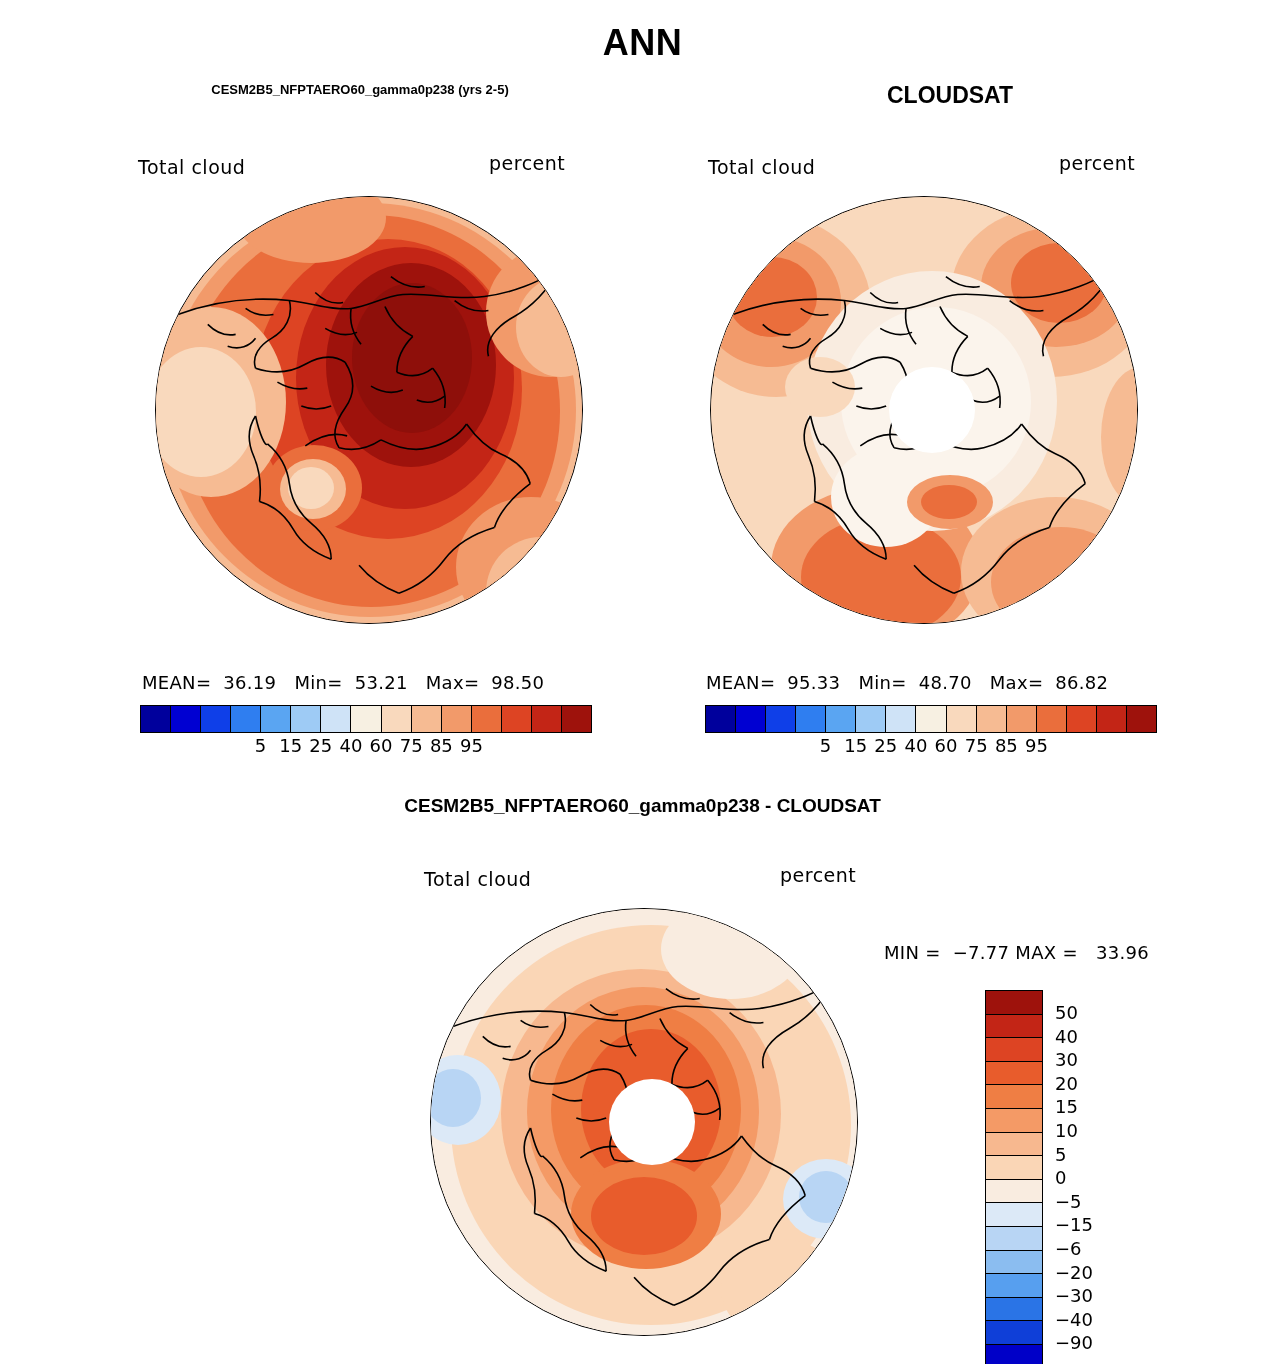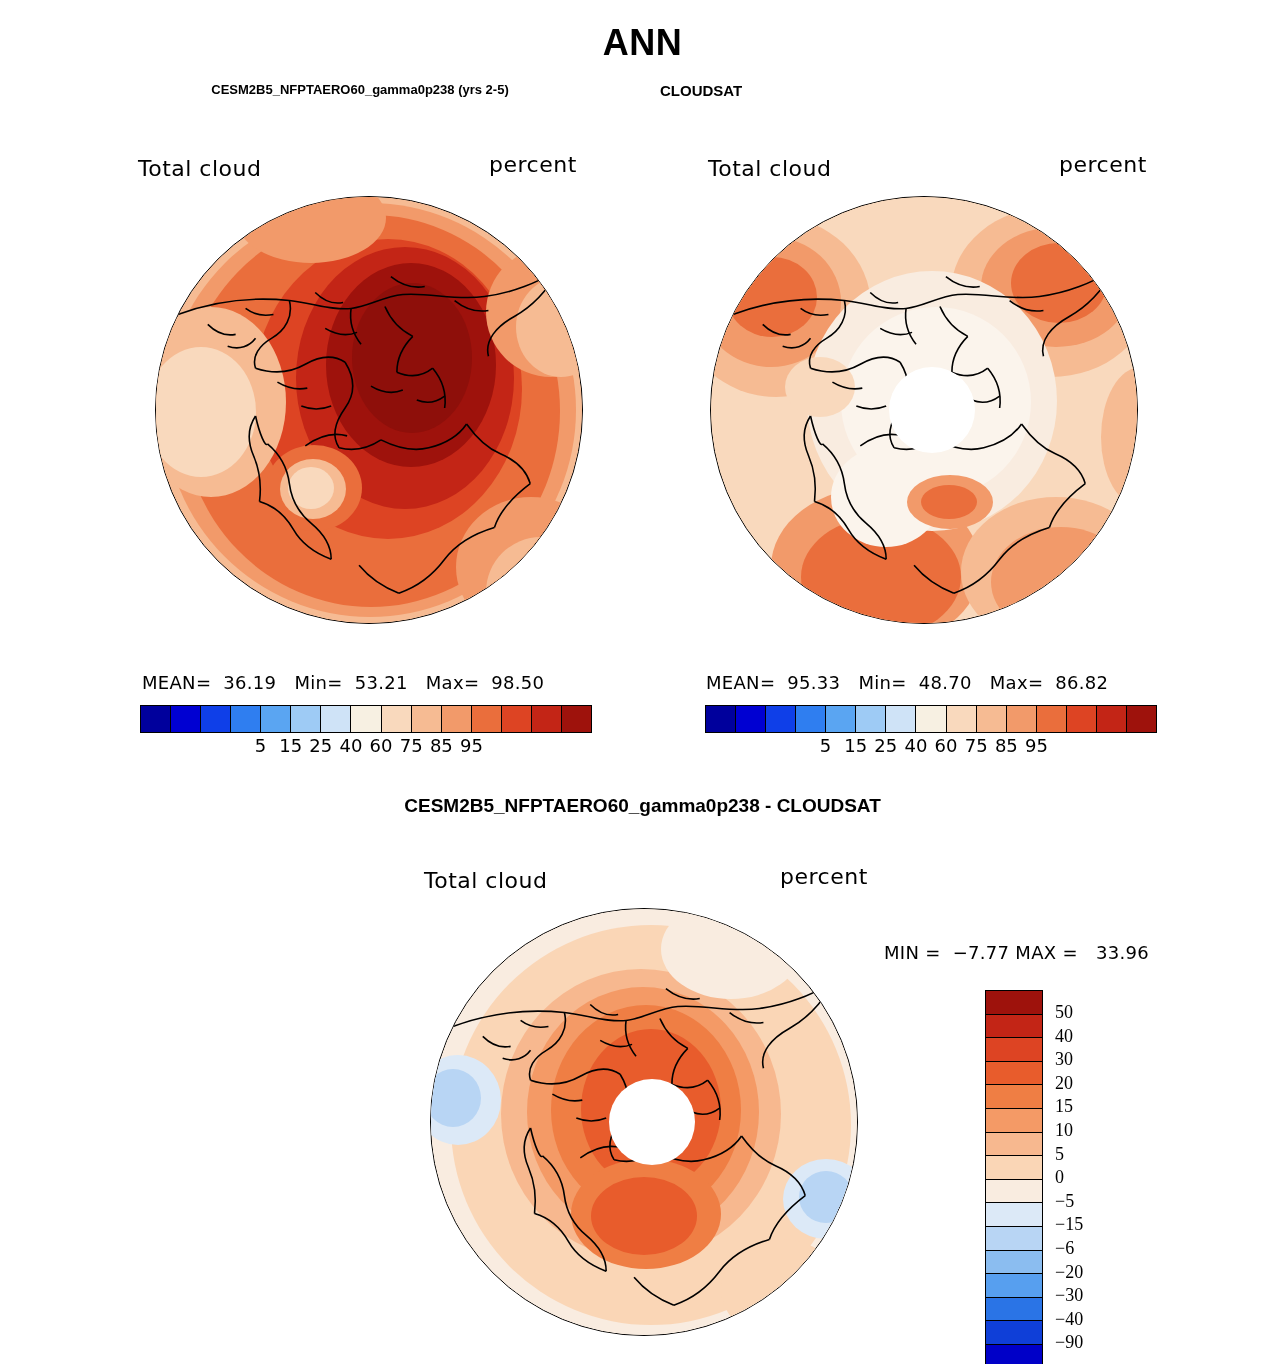--- a/index.html
+++ b/index.html
@@ -26,35 +26,35 @@
     letter-spacing: 0.5px;
   }
   #left-panel-title {
     top: 82px; left: 40px; width: 640px;
     text-align: center;
     font-size: 13px;
     font-weight: bold;
   }
   #right-panel-title {
     top: 82px; left: 660px; width: 580px;
-    text-align: left;
-    font-size: 15px;
+    text-align: center;
+    font-size: 23px;
     font-weight: bold;
   }
   #diff-panel-title {
     top: 795px; left: 0; width: 1285px;
     text-align: center;
     font-size: 19px;
     font-weight: bold;
   }
 
   
   .plotlabel {
     font-family: "DejaVu Sans", sans-serif;
-    font-size: 22px;
+    font-size: 19px;
     letter-spacing: 0.5px;
     white-space: nowrap;
   }
   .statline {
     font-family: "DejaVu Sans", sans-serif;
     font-size: 18px;
     white-space: pre;
     letter-spacing: 0.3px;
   }
   .ticklabels {
@@ -386,21 +386,21 @@
     <div style="background: rgb(250, 214, 182);"></div>
     <div style="background: rgb(249, 236, 224);"></div>
     <div style="background: rgb(220, 233, 247);"></div>
     <div style="background: rgb(184, 213, 244);"></div>
     <div style="background: rgb(139, 189, 240);"></div>
     <div style="background: rgb(87, 159, 239);"></div>
     <div style="background: rgb(42, 116, 230);"></div>
     <div style="background: rgb(15, 63, 216);"></div>
     <div style="background: rgb(0, 0, 200);"></div>
   </div>
-<div id="diff-cbar-labels" style="top:1001px; left:1055px;font-family:Liberation Serif, serif;">
+<div id="diff-cbar-labels" style="top:1001px; left:1055px;">
     <div>50</div>
     <div>40</div>
     <div>30</div>
     <div>20</div>
     <div>15</div>
     <div>10</div>
     <div>5</div>
     <div>0</div>
     <div>−5</div>
     <div>−15</div>

